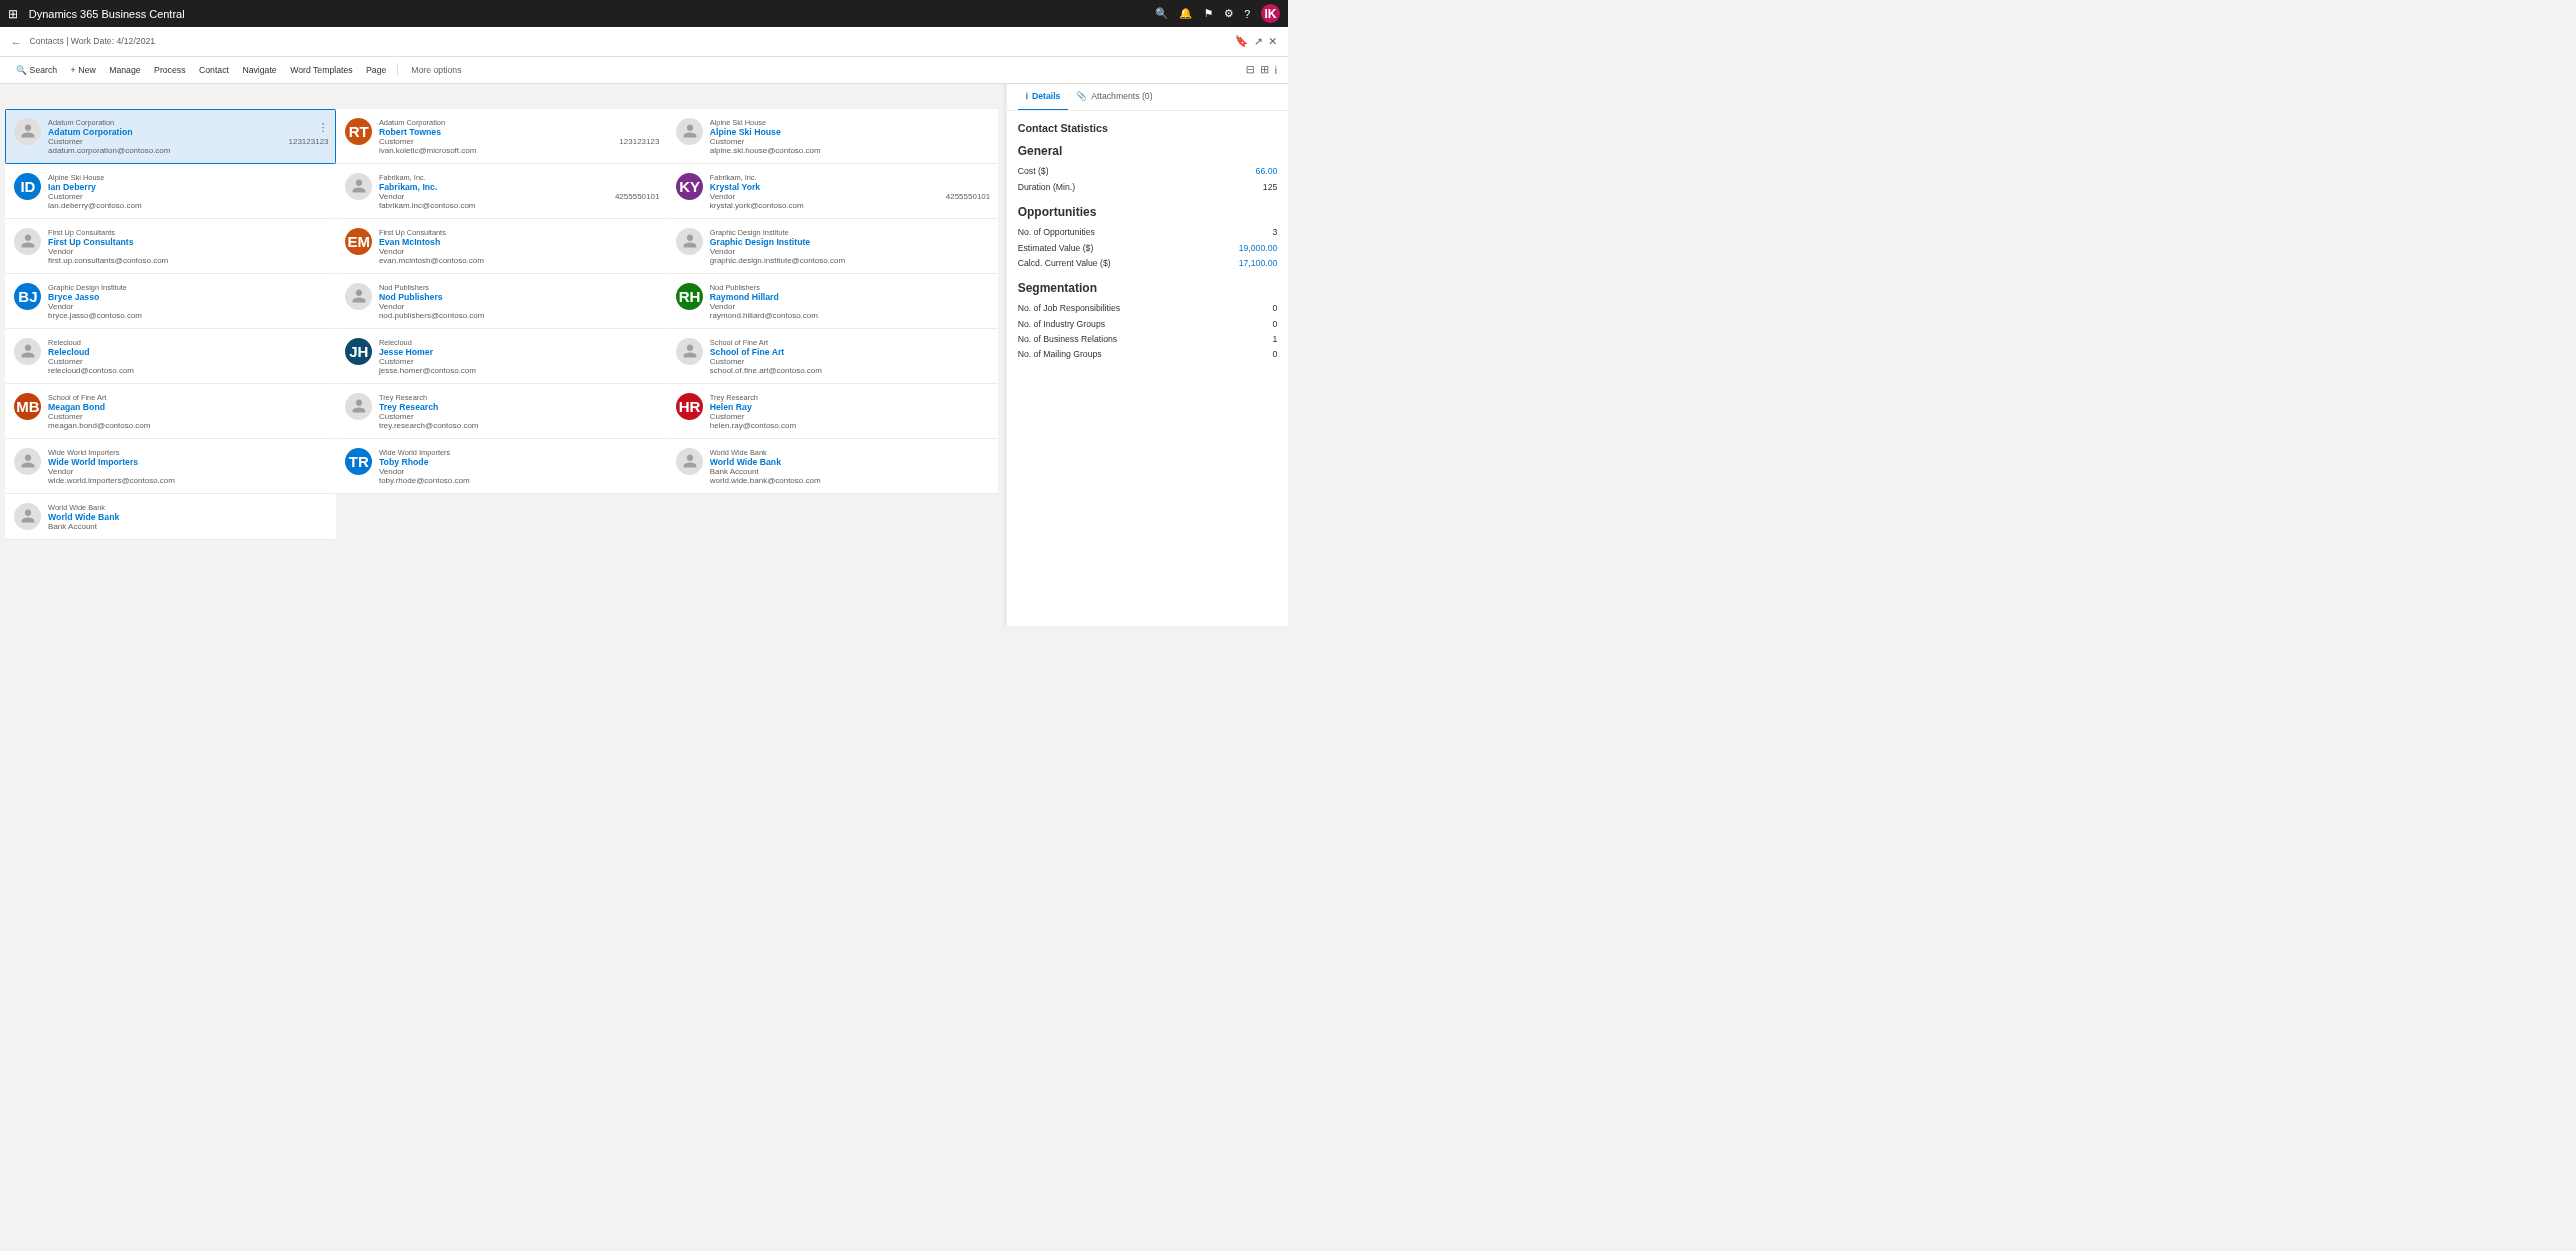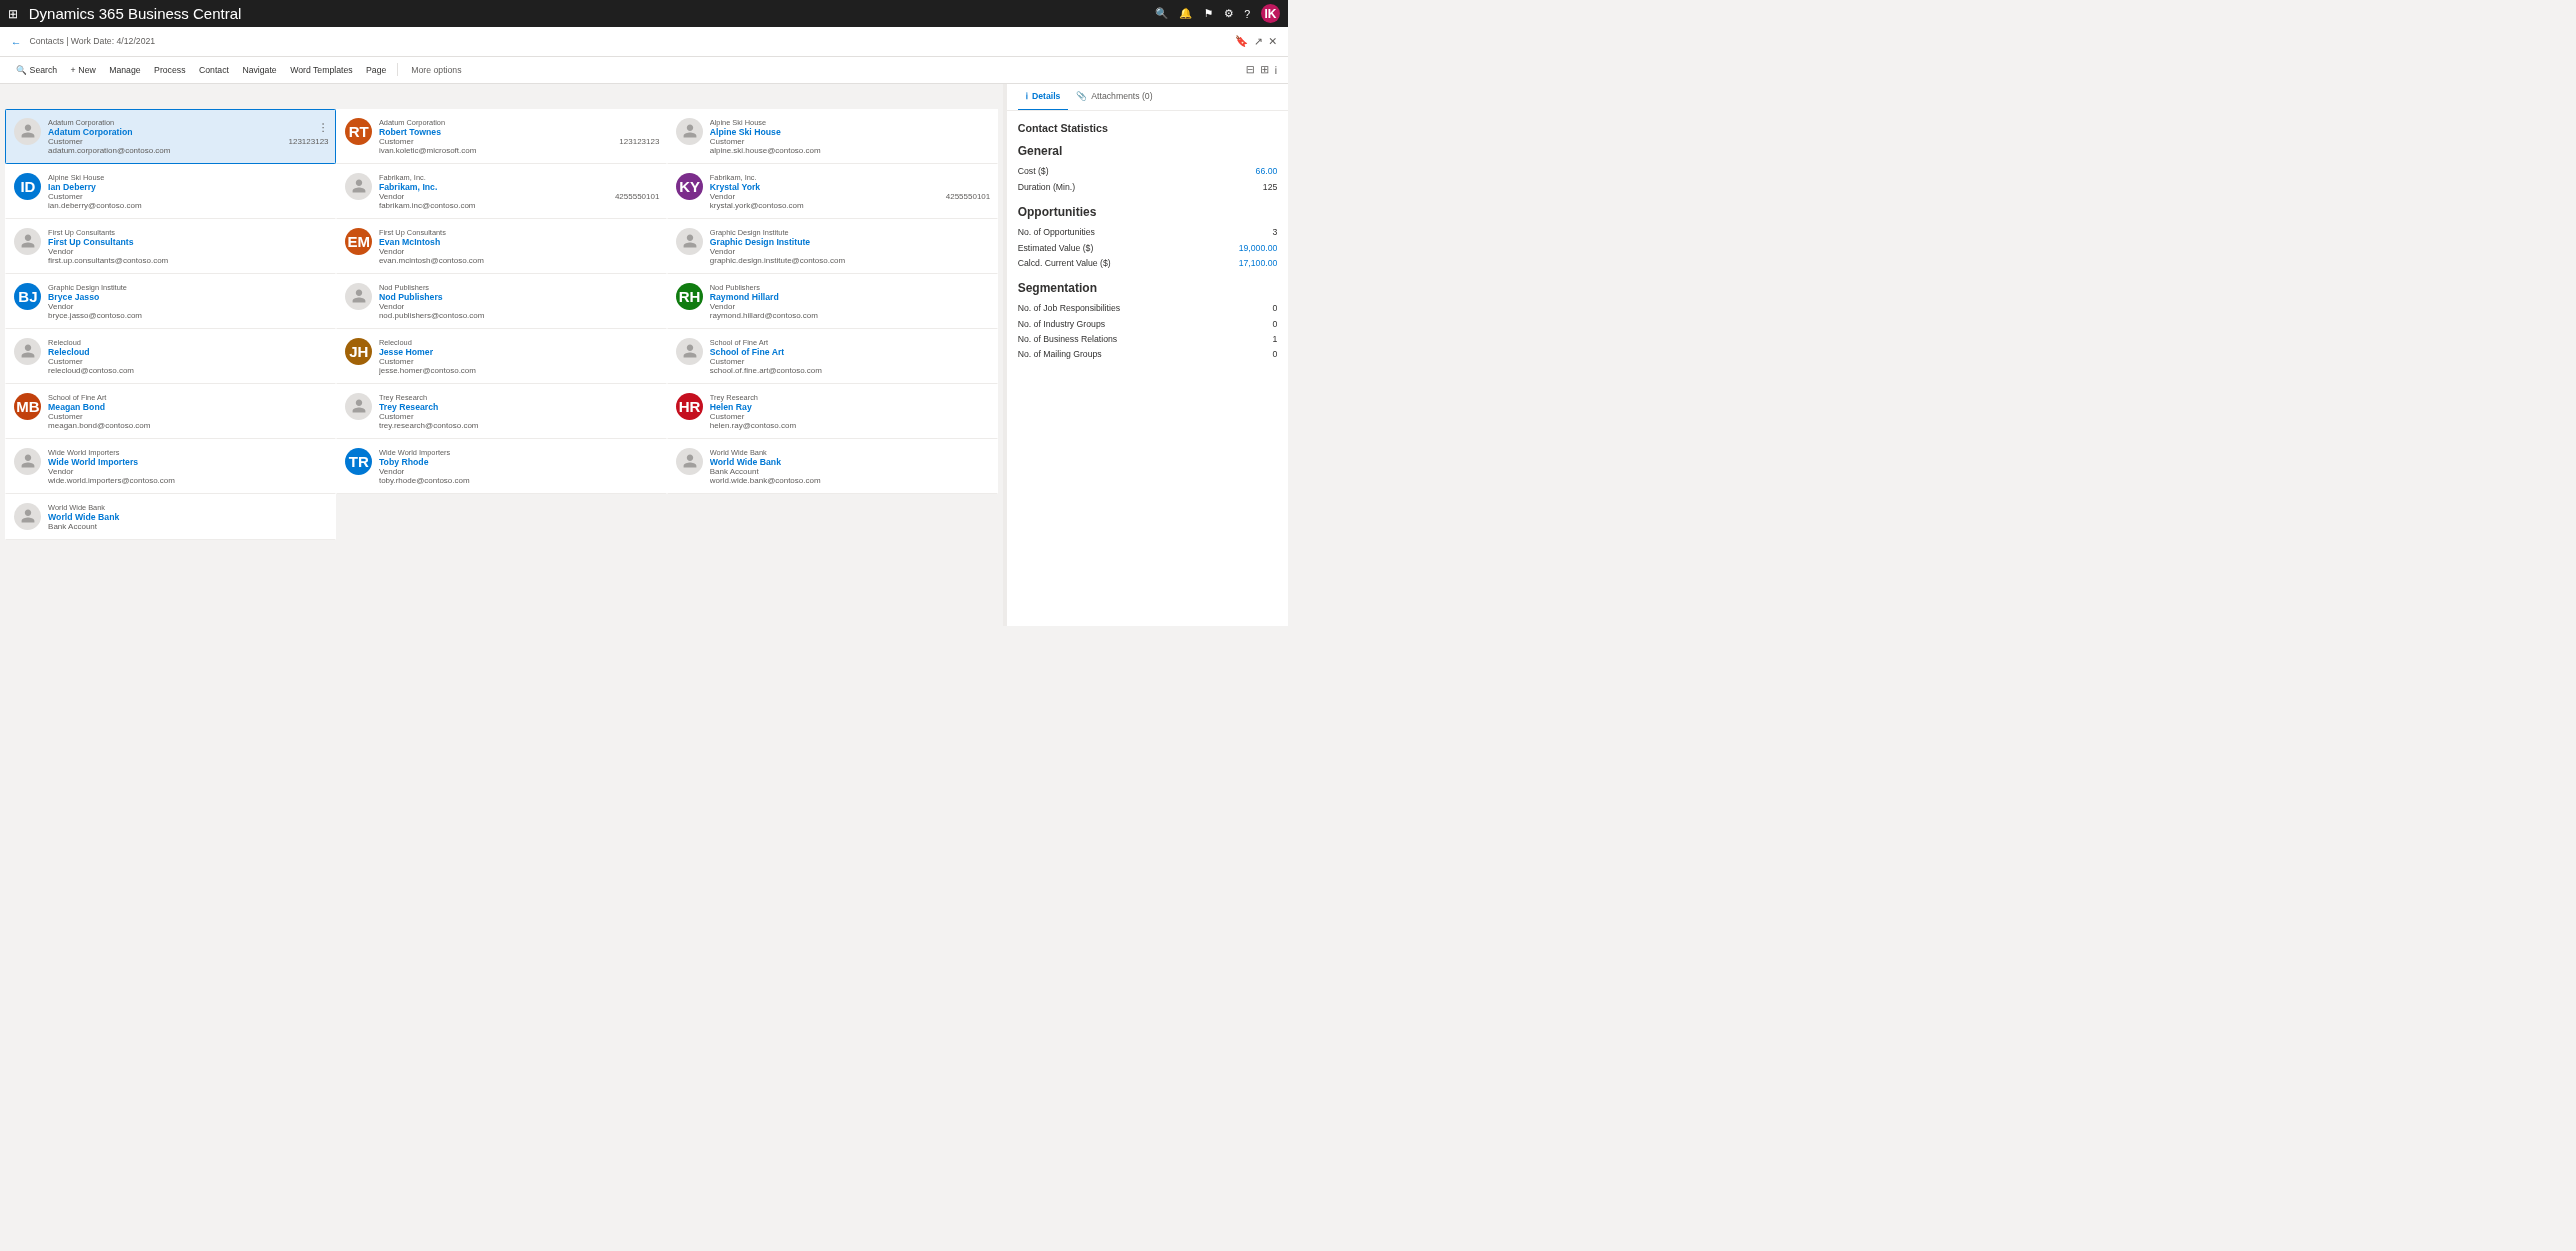--- a/index.html
+++ b/index.html
@@ -9,21 +9,21 @@
     .top-bar {
       background: #1f1f1f;
       height: 27px;
       display: flex;
       align-items: center;
       padding: 0 8px;
       color: white;
       gap: 6.7px;
     }
     .top-bar .waffle-icon { color: white; font-size: 12px; cursor: pointer; margin-right: 4px; }
-    .top-bar .app-title { color: white; font-size: 15px; font-weight: 400; flex: 1; }
+    .top-bar .app-title { color: white; font-size: 11px; font-weight: 400; flex: 1; }
     .top-bar-icons { display: flex; gap: 10.7px; align-items: center; }
     .top-bar-icons span { color: white; font-size: 10.7px; cursor: pointer; }
     .avatar-circle {
       width: 19px; height: 19px; border-radius: 50%; background: #be185d;
       display: flex; align-items: center; justify-content: center;
       color: white; font-size: 12px; font-weight: 700; cursor: pointer;
     }
 
     
     .sub-header {
@@ -438,21 +438,21 @@
       <div class="contact-name">Relecloud</div>
       <div class="contact-row2">
         <span class="contact-type">Customer</span>
 
       </div>
       <div class="contact-email">relecloud@contoso.com</div>
     </div>
     <span class="contact-more-btn">⋮</span>
   </div>
       <div class="contact-card">
-    <div class="person-circle" style="background:#a16207">JH</div>
+    <div class="person-circle" style="background:#0c4a6e">JH</div>
     <div class="contact-info">
       <div class="contact-company">Relecloud</div>
       <div class="contact-name">Jesse Homer</div>
       <div class="contact-row2">
         <span class="contact-type">Customer</span>
 
       </div>
       <div class="contact-email">jesse.homer@contoso.com</div>
     </div>
     <span class="contact-more-btn">⋮</span>

